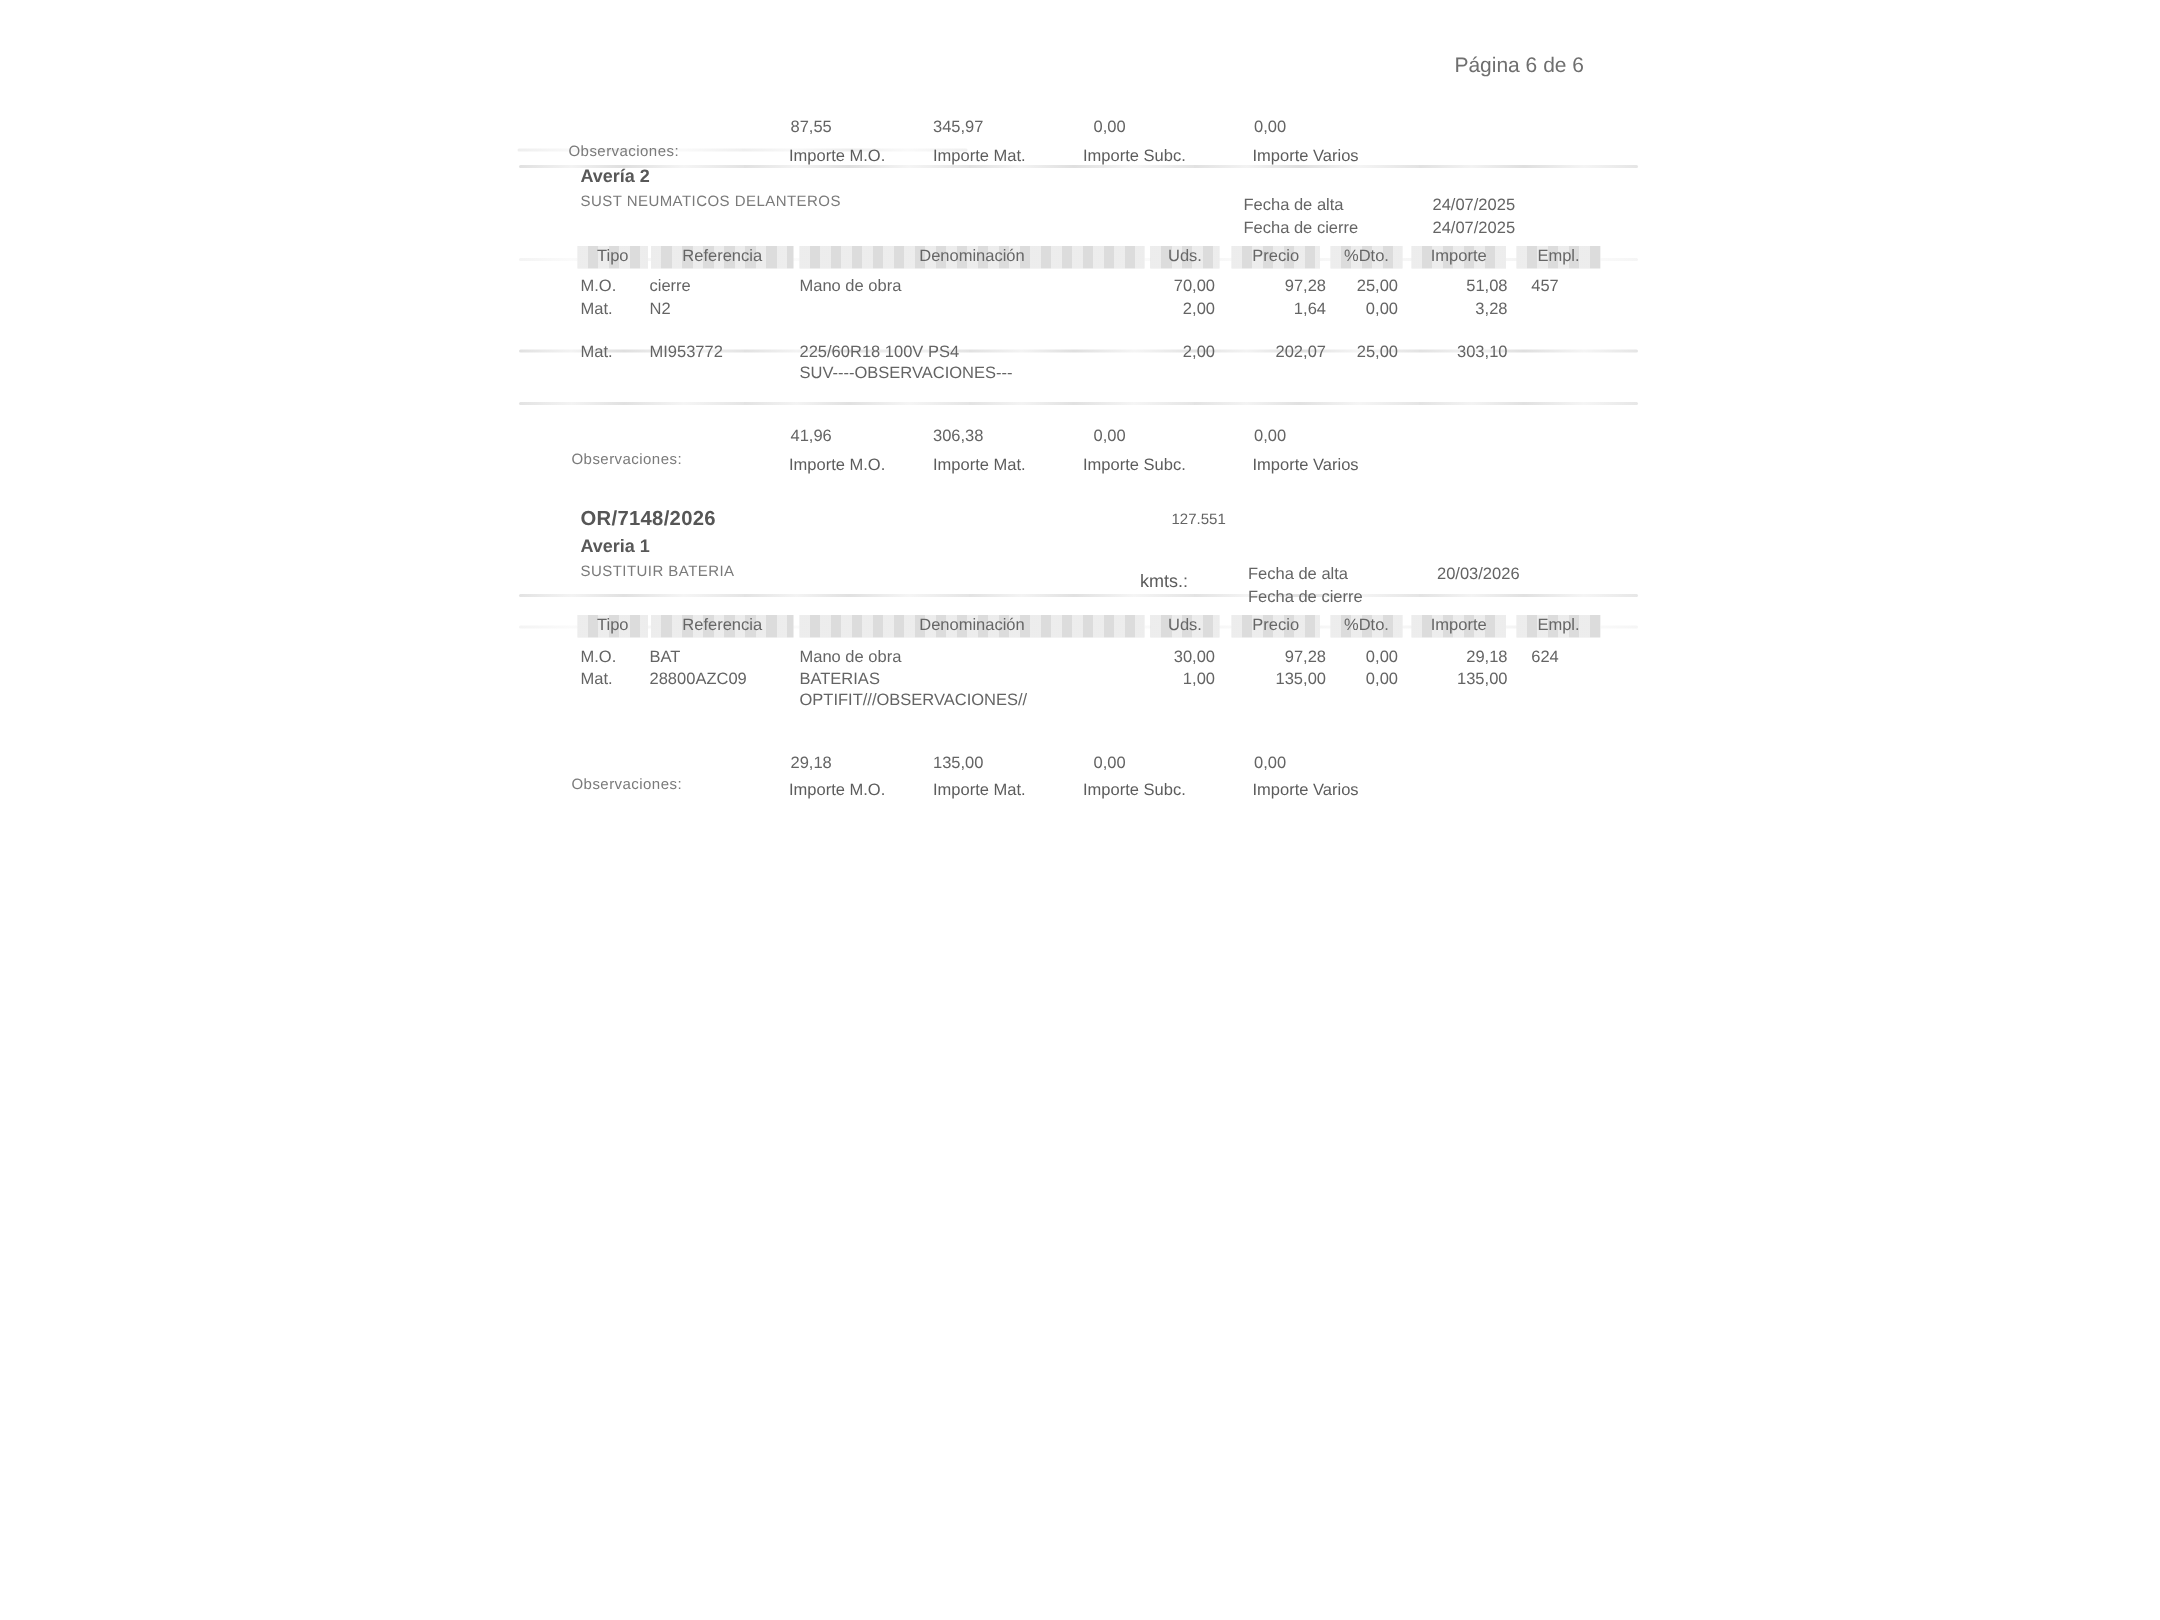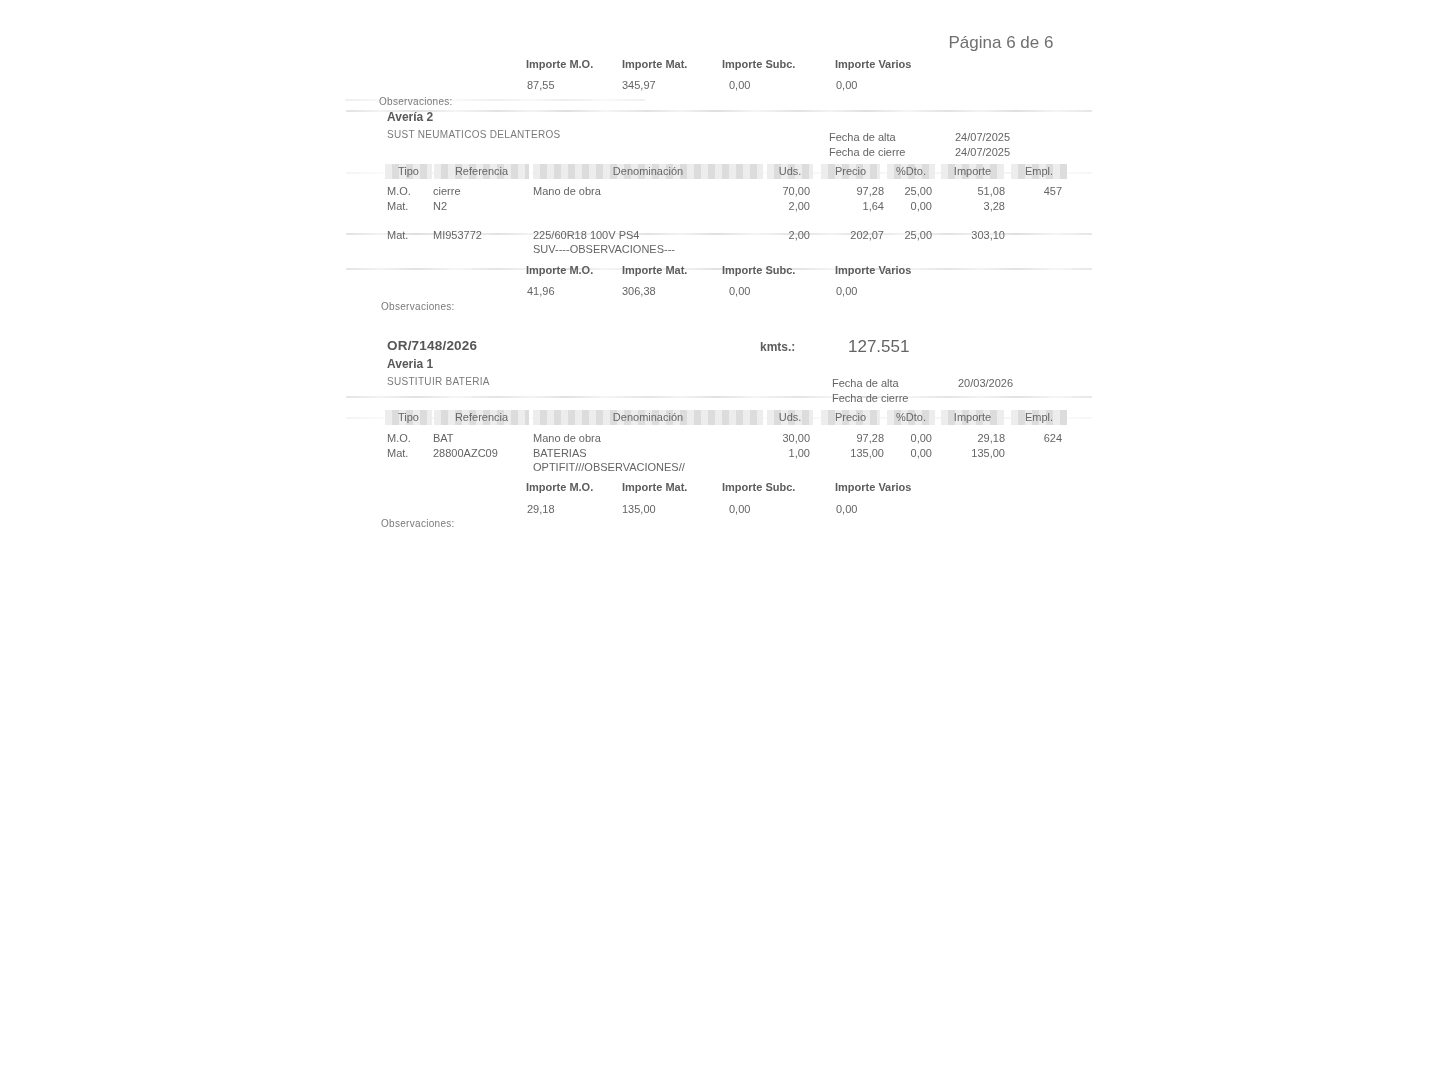--- a/index.html
+++ b/index.html
@@ -1,39 +1,39 @@
 <!DOCTYPE html>
 <html><head>
 <meta charset="utf-8">
 <style>
   html,body{margin:0;padding:0;background:#ffffff;}
   .canvas{position:relative;width:1440px;height:1080px;background:#ffffff;
           font-family:"Liberation Sans",sans-serif;overflow:hidden;}
   .t{position:absolute;color:#646464;font-size:11px;line-height:14px;white-space:nowrap;z-index:2;}
   .pre{white-space:pre-line;}
-  .b{font-weight:bold;color:#5c5c5c;}
+  .b{font-weight:normal;color:#5c5c5c;margin-top:40px;}
   .sm{font-size:10px;color:#7a7a7a;letter-spacing:.3px;}
   .title{font-size:12px;font-weight:bold;color:#585858;}
   .or{font-size:13.5px;font-weight:bold;color:#565656;letter-spacing:.2px;}
-  .pgnum{font-size:17px;color:#6f6f6f;text-align:center;}
+  .pgnum{font-size:14px;color:#6f6f6f;text-align:right;}
   .hdr{position:absolute;height:15px;background:#e3e3e3;
        background-image:repeating-linear-gradient(90deg,rgba(255,255,255,.35) 0 7px,rgba(0,0,0,.03) 7px 14px);
        color:#666;font-size:11px;line-height:15px;text-align:center;z-index:3;}
   .streak{position:absolute;height:2px;z-index:1;border-radius:1px;
     background:repeating-linear-gradient(90deg,rgba(130,130,130,.30) 0px,rgba(130,130,130,.12) 35px,
       rgba(130,130,130,.32) 70px,rgba(130,130,130,.10) 110px,rgba(130,130,130,.28) 150px);}
   
   .h-tipo{left:385px;width:47px}.h-ref{left:434px;width:95px}.h-den{left:533px;width:230px}
   .h-uds{left:767px;width:46px}.h-pre{left:821px;width:59px}.h-dto{left:887px;width:48px}
   .h-imp{left:941px;width:63px}.h-emp{left:1011px;width:56px}
   
   .c-tipo{left:387px;width:46px}.c-ref{left:433px;width:98px}.c-den{left:533px;width:236px}
   .c-uds{left:740px;width:70px;text-align:right}.c-pre{left:814px;width:70px;text-align:right}
   .c-dto{left:886px;width:46px;text-align:right}.c-imp{left:928px;width:77px;text-align:right}
-  .c-emp{left:998px;width:64px;text-align:right}
+  .c-emp{left:998px;width:64px;text-align:center}
   
   .s-mo{left:526px}.s-mat{left:622px}.s-subc{left:722px}.s-var{left:835px}
   .v-mo{left:527px}.v-mat{left:622px}.v-subc{left:729px}.v-var{left:836px}
   
   .f-lab1{left:829px}.f-val1{left:955px}.f-lab2{left:832px}.f-val2{left:958px}
 </style>
 </head>
 <body>
 
 <div class="canvas">
@@ -104,21 +104,21 @@
   <div class="t b s-subc" style="top:263px">Importe Subc.</div>
   <div class="t b s-var" style="top:263px">Importe Varios</div>
   <div class="t v-mo" style="top:284px">41,96</div>
   <div class="t v-mat" style="top:284px">306,38</div>
   <div class="t v-subc" style="top:284px">0,00</div>
   <div class="t v-var" style="top:284px">0,00</div>
   <div class="t sm" style="top:300px;left:381px">Observaciones:</div>
 
   <div class="t or" style="top:339px;left:387px">OR/7148/2026</div>
   <div class="t b" style="top:340px;left:760px;font-size:12px">kmts.:</div>
-  <div class="t" style="top:340px;left:848px;font-size:17px">127.551</div>
+  <div class="t" style="top:340px;left:781px;font-size:10px">127.551</div>
 
   <div class="t title" style="top:357px;left:387px">Averia 1</div>
   <div class="t sm" style="top:375px;left:387px">SUSTITUIR BATERIA</div>
   <div class="t f-lab2" style="top:376px">Fecha de alta</div>
   <div class="t f-val2" style="top:376px">20/03/2026</div>
   <div class="t f-lab2" style="top:391px">Fecha de cierre</div>
   <div class="t f-val2" style="top:391px"></div>
 
   <div class="hdr h-tipo" style="top:410px">Tipo</div>
   <div class="hdr h-ref" style="top:410px">Referencia</div>

